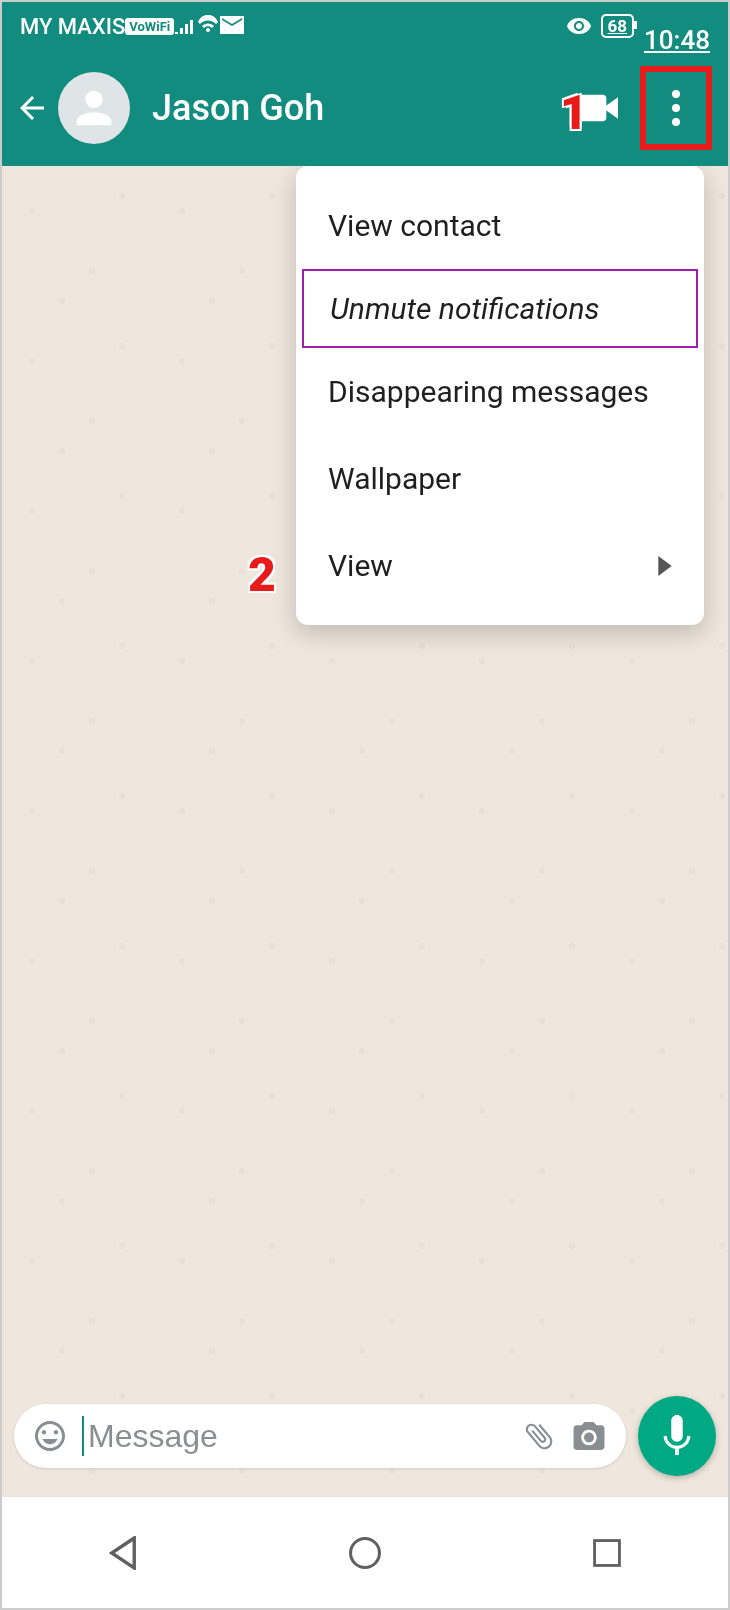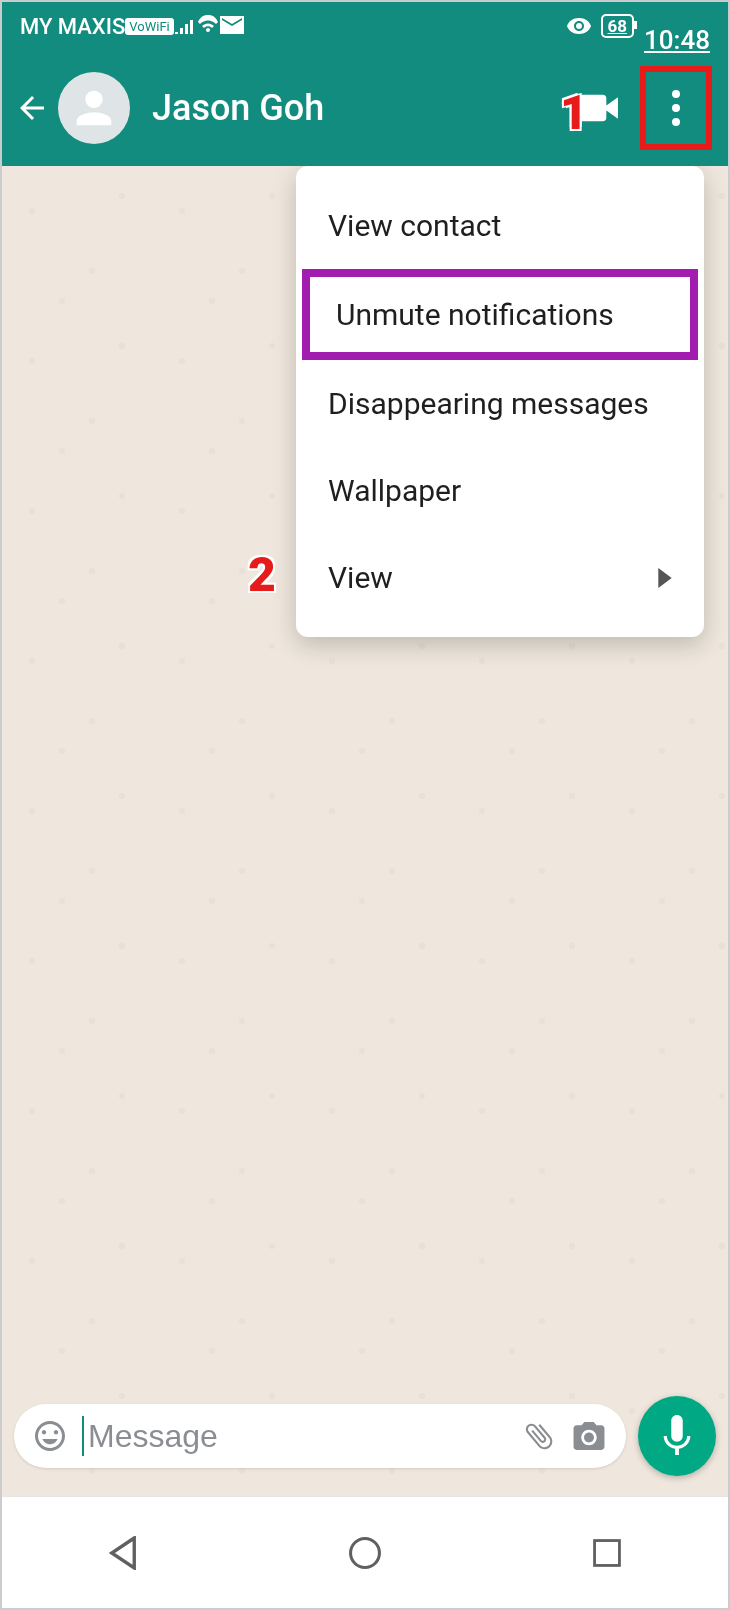--- a/index.html
+++ b/index.html
@@ -36,21 +36,21 @@
       align-items: center;
       gap: 10px;
       text-decoration: underline;
     }
     .vowifi-badge {
       background: #fff;
       color: #118c7e;
       font-size: 13px;
       padding: 1px 4px;
       border-radius: 3px;
-      font-weight: 400;
+      font-weight: 700;
     }
     .battery-badge {
       border: 2px solid #fff;
       border-radius: 5px;
       padding: 0px 5px;
       font-size: 17px;
       font-weight: 700;
       position: relative;
     }
     .battery-badge::after {
@@ -161,23 +161,24 @@
     }
     .menu-item {
       padding: 26px 32px;
       font-size: 30px;
       color: #1f1f1f;
       display: flex;
       align-items: center;
       justify-content: space-between;
     }
     .menu-item-highlight {
-      border: 8px solid #a21caf;
+      border: 2px solid #a21caf;
       margin: 0 6px;
       padding: 20px 26px;
+      font-style: italic;
     }
     .composer {
       position: absolute;
       bottom: 20px;
       left: 12px;
       right: 12px;
       display: flex;
       align-items: center;
       gap: 12px;
     }

